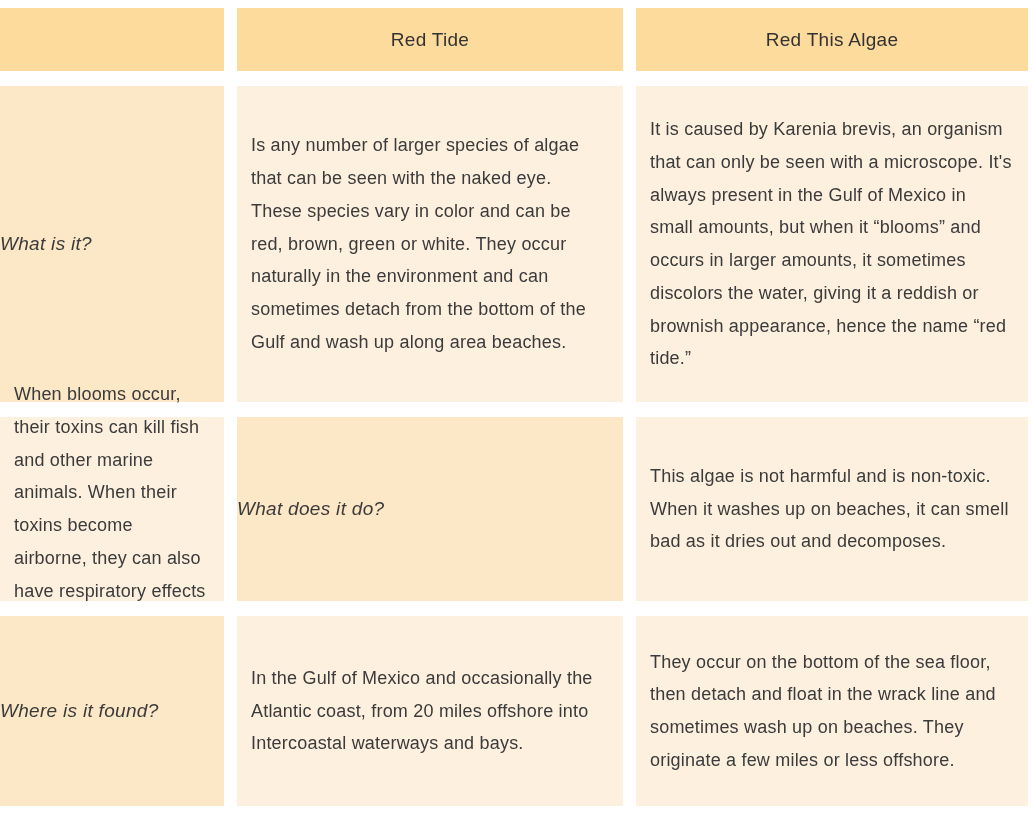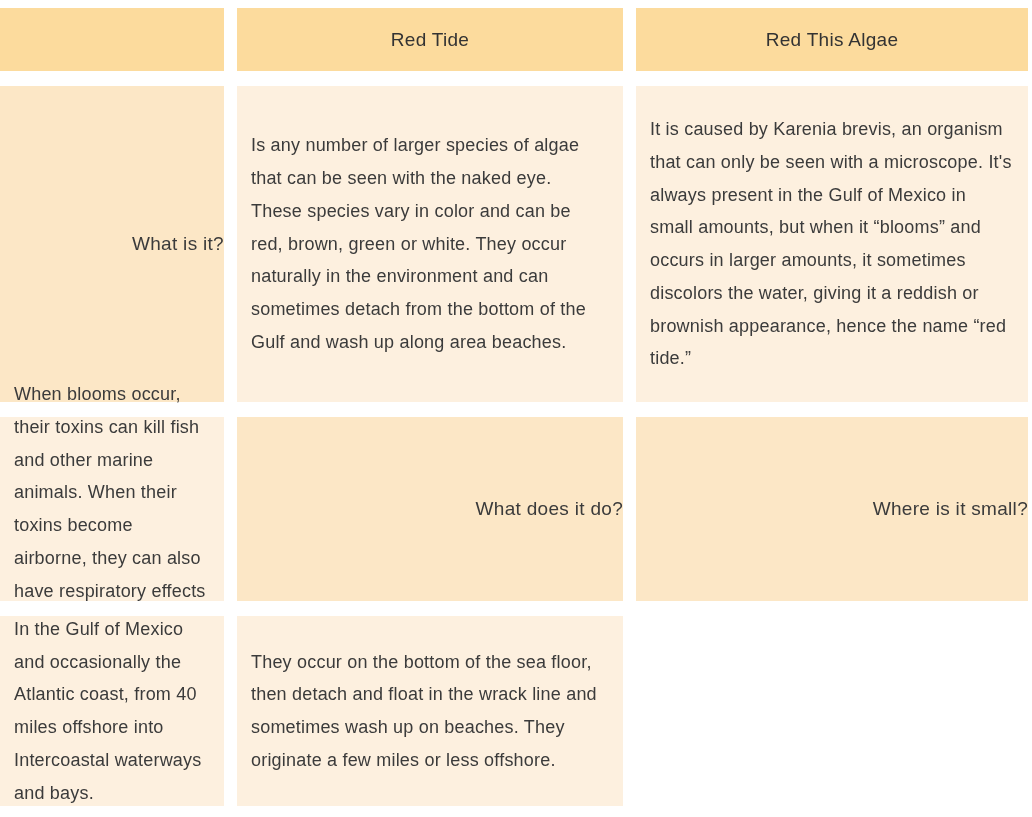--- a/index.html
+++ b/index.html
@@ -34,24 +34,25 @@
     align-items: center;
     justify-content: center;
     font-size: 19px;
     color: #333333;
     letter-spacing: 0.3px;
   }
   .cell-label {
     background: #fce7c6;
     display: flex;
     align-items: center;
-    justify-content: flex-end;
+    justify-content: flex-start;
     font-size: 19px;
     color: #3b3b3b;
     letter-spacing: 0.3px;
+    font-style: italic;
   }
   .cell-content {
     background: #fdf0df;
     display: flex;
     align-items: center;
     padding: 12px 16px 12px 14px;
     font-size: 18px;
     line-height: 1.82;
     color: #3b3b3b;
     letter-spacing: 0.2px;
@@ -83,25 +84,28 @@
     <div class="cell cell-content">
       <p>It is caused by Karenia brevis, an organism that can only be seen with a microscope. It's always present in the Gulf of Mexico in small amounts, but when it “blooms” and occurs in larger amounts, it sometimes discolors the water, giving it a reddish or brownish appearance, hence the name “red tide.”</p>
     </div>
 
     <div class="cell cell-content">
       <p>When blooms occur, their toxins can kill fish and other marine animals. When their toxins become airborne, they can also have respiratory effects on people.</p>
     </div>
     <div class="cell cell-label">
       <span>What does it do?</span>
     </div>
+    <div class="cell cell-content">
+      <p>This algae is not harmful and is non-toxic. When it washes up on beaches, it can smell bad as it dries out and decomposes.</p>
+    </div>
 
     <div class="cell cell-label">
-      <span>Where is it small?</span>
+      <span>Where is it found?</span>
     </div>
     <div class="cell cell-content">
-      <p>In the Gulf of Mexico and occasionally the Atlantic coast, from 40 miles offshore into Intercoastal waterways and bays.</p>
+      <p>In the Gulf of Mexico and occasionally the Atlantic coast, from 20 miles offshore into Intercoastal waterways and bays.</p>
     </div>
     <div class="cell cell-content">
       <p>They occur on the bottom of the sea floor, then detach and float in the wrack line and sometimes wash up on beaches. They originate a few miles or less offshore.</p>
     </div>
 
   </div>
 </div>
 
 </body></html>

